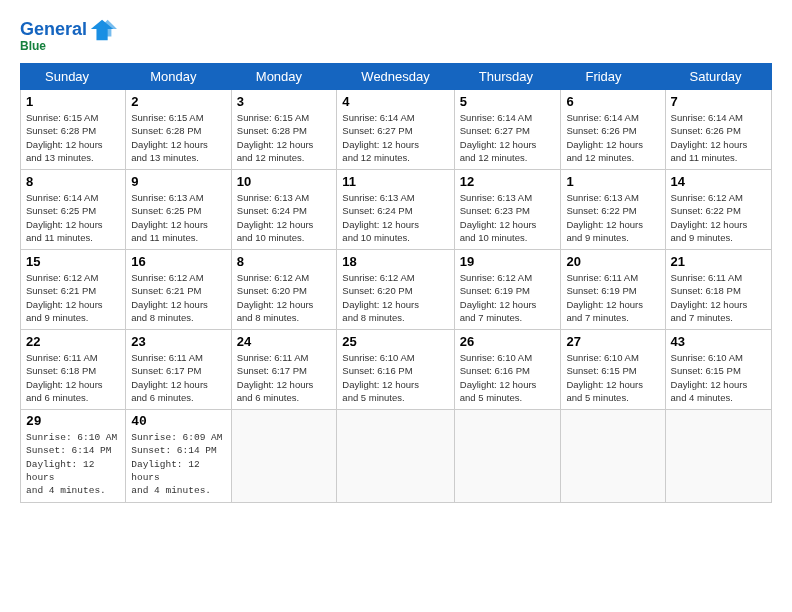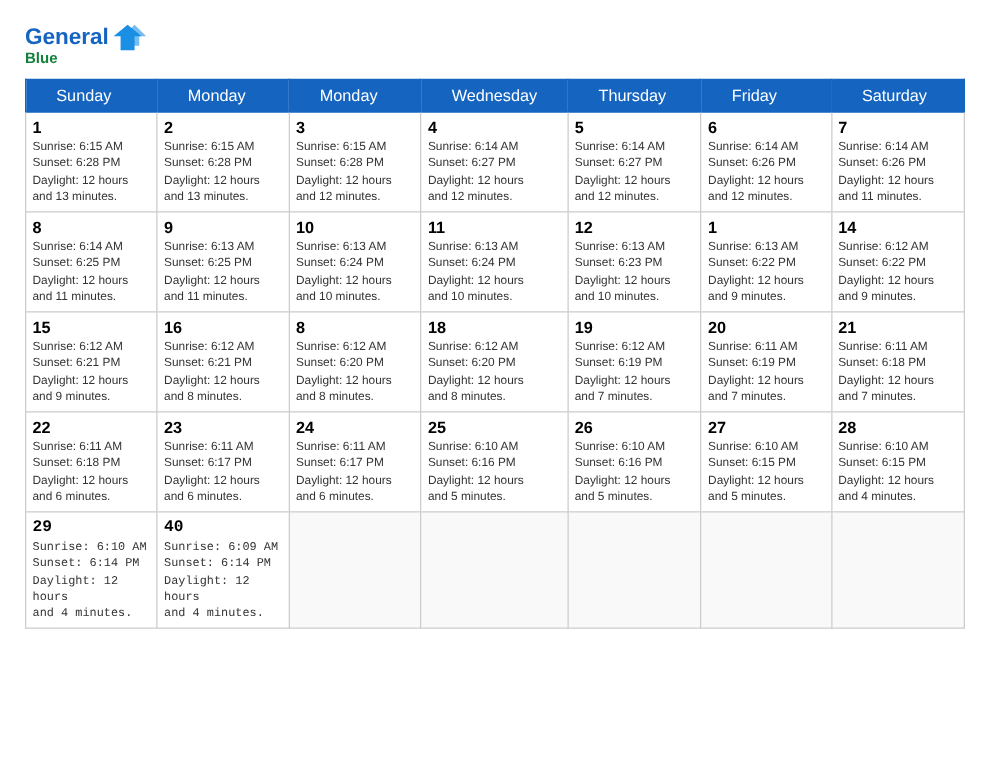--- a/index.html
+++ b/index.html
@@ -319,21 +319,21 @@
 and 5 minutes.</div>
           </td>
           <td>
             <span class="day-num">27</span>
             <div class="day-info" style="white-space: pre-line;">Sunrise: 6:10 AM
 Sunset: 6:15 PM
 Daylight: 12 hours
 and 5 minutes.</div>
           </td>
           <td>
-            <span class="day-num">28</span>
+            <span class="day-num">43</span>
             <div class="day-info" style="white-space: pre-line;">Sunrise: 6:10 AM
 Sunset: 6:15 PM
 Daylight: 12 hours
 and 4 minutes.</div>
           </td>
         </tr>
         <tr>
           <td>
             <span class="day-num">29</span>
             <div class="day-info" style="white-space: pre-line;">Sunrise: 6:10 AM

